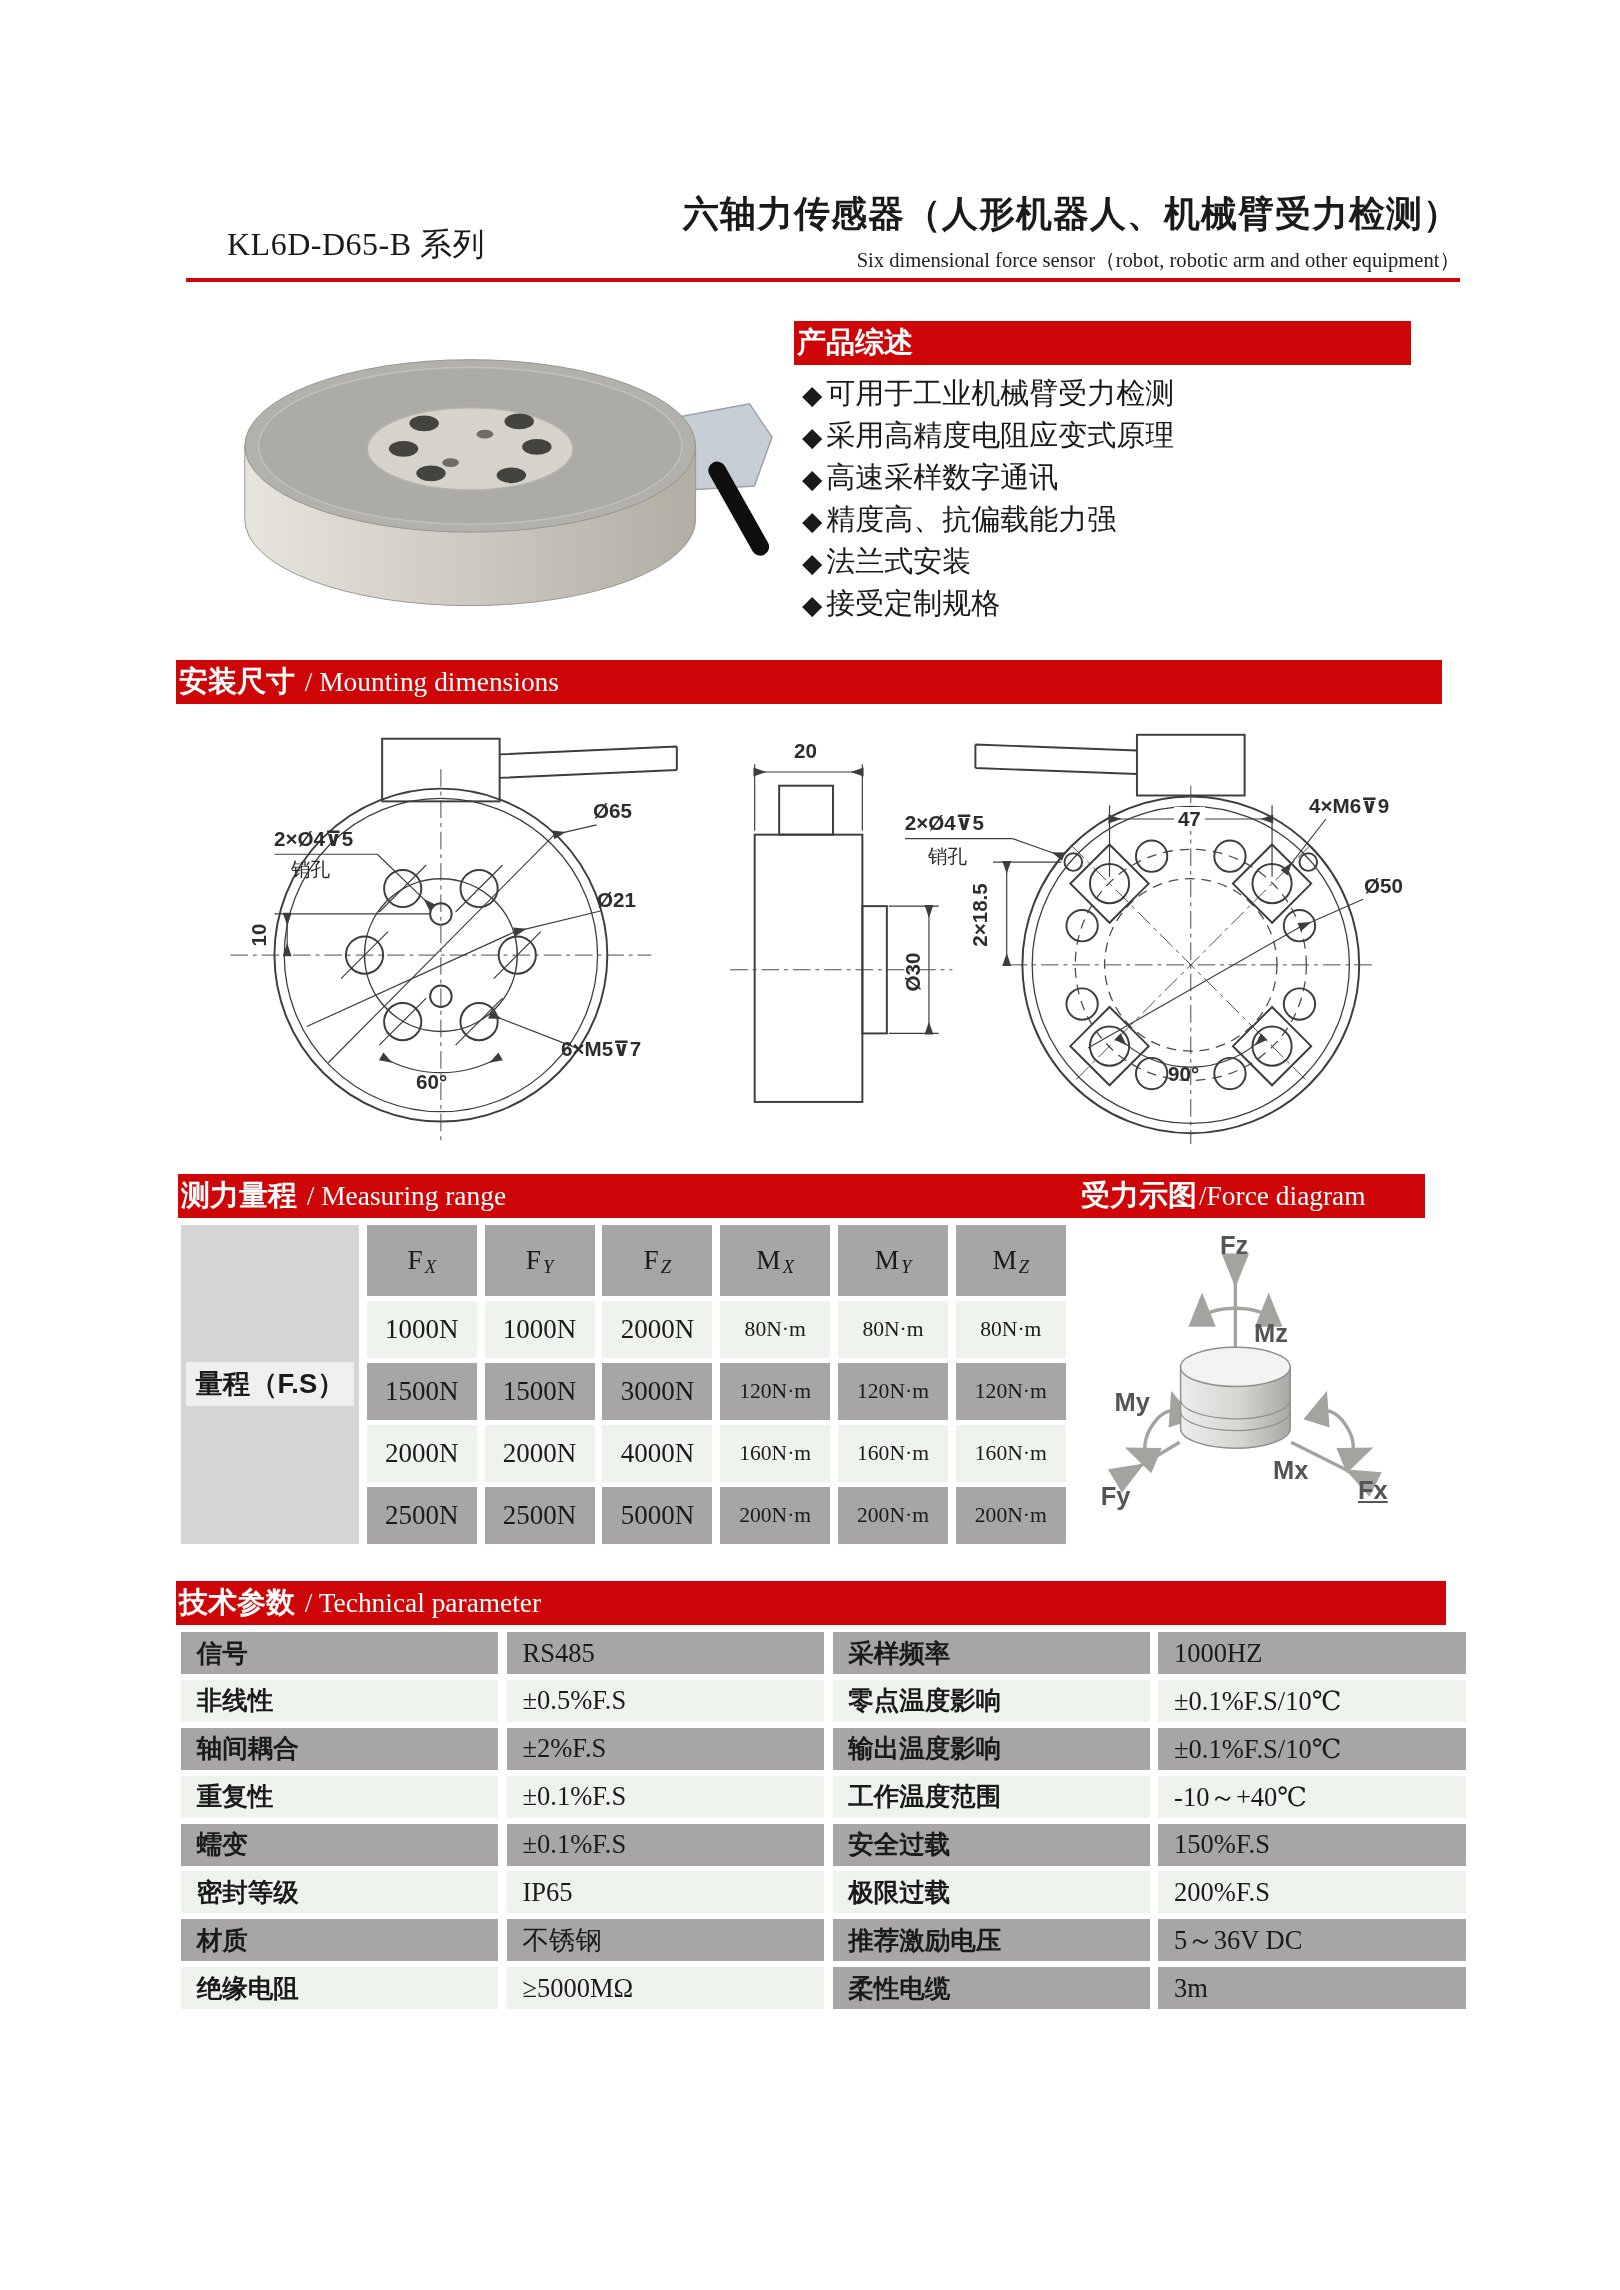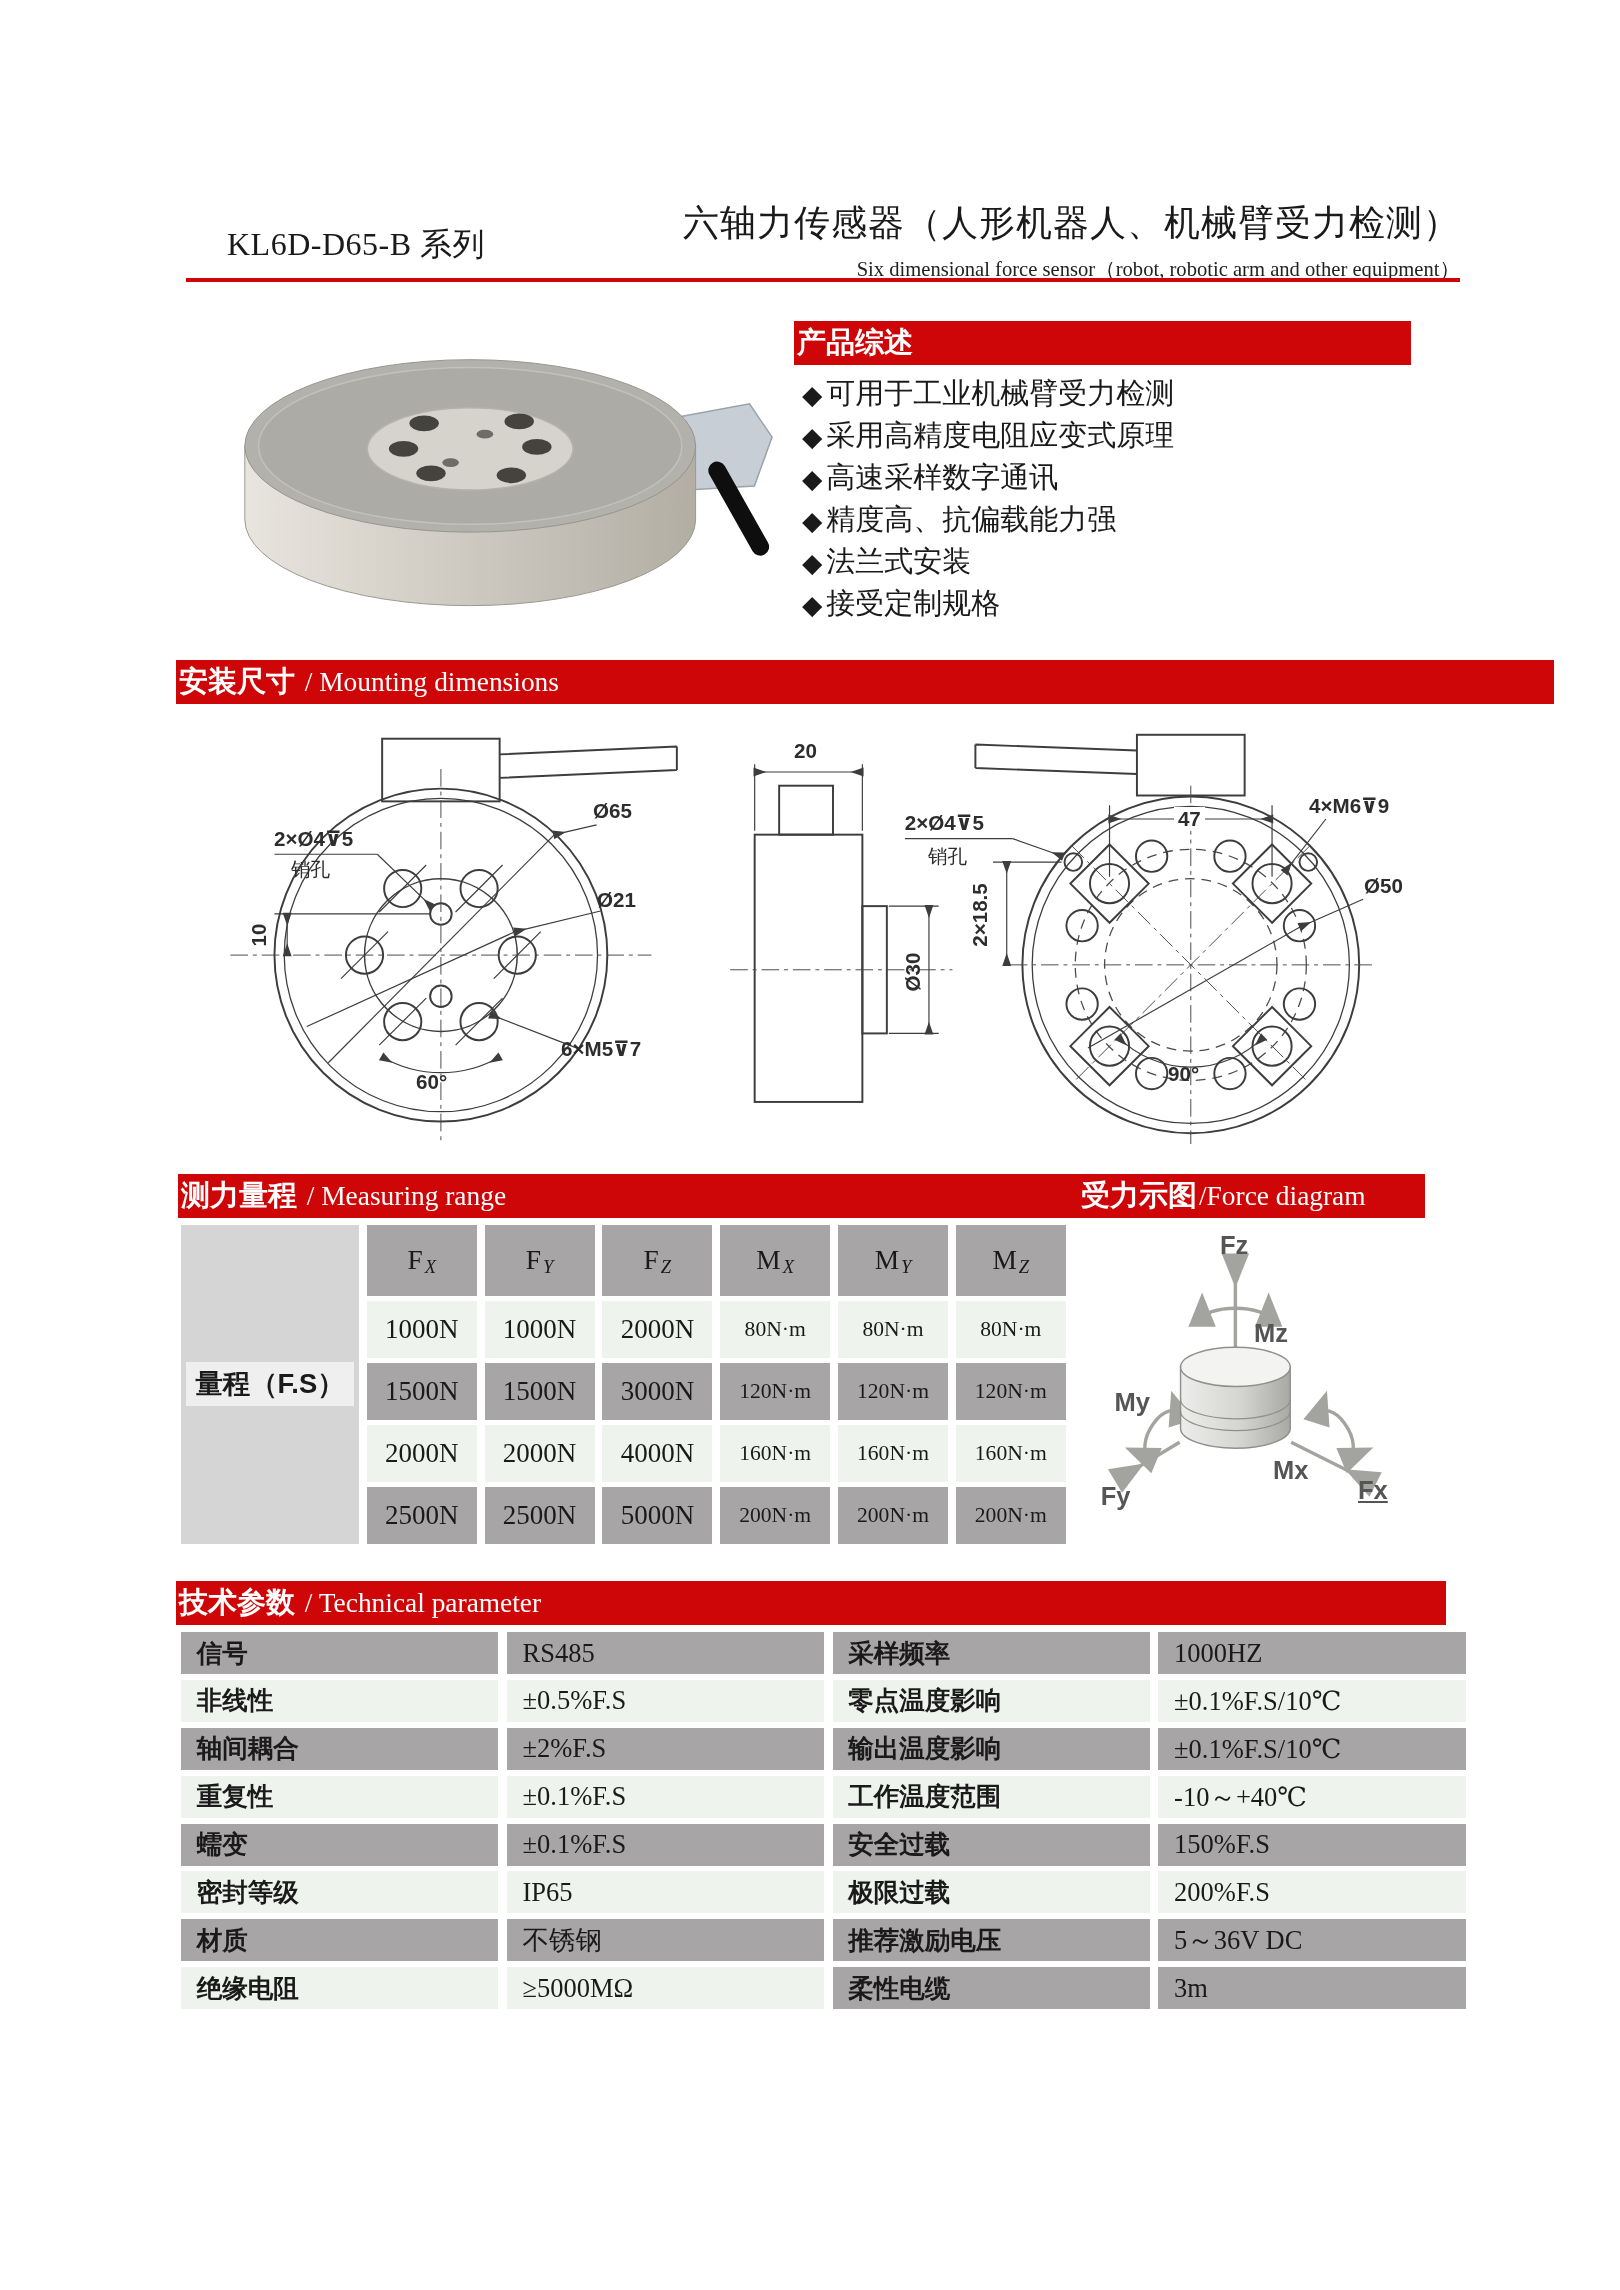--- a/index.html
+++ b/index.html
@@ -5,21 +5,21 @@
   :root{ --red:#ce0607; --gray:#a8a5a6; --light:#eff3ee; --lab:#d6d5d5; --ink:#1a1a1a; --line:#3d3d3d; }
   *{margin:0;padding:0;box-sizing:border-box;}
   body{background:#888;}
   .page{position:relative;width:1620px;height:2291px;background:#fff;margin:0 auto;overflow:hidden;
         font-family:"Liberation Serif","DejaVu Serif",serif;color:var(--ink);}
   .abs{position:absolute;}
 
   
   .series{position:absolute;left:186px;top:223px;font-size:32px;letter-spacing:0.5px;margin-left:41px;}
   .hdr-right{position:absolute;right:160px;top:190px;text-align:right;}
-  .hdr-title{font-size:36px;font-weight:normal;letter-spacing:1px;margin-top:9px;}
+  .hdr-title{font-size:36px;font-weight:bold;letter-spacing:1px;}
   .hdr-sub{font-size:20.6px;margin-top:6.9px;color:#222;}
   .hdr-rule{position:absolute;left:186px;top:278px;width:1274px;height:3.9px;background:var(--red);}
 
   
   .banner{position:absolute;height:44px;background:var(--red);color:#fff;display:flex;align-items:center;padding-left:3px;}
   .banner .cn{font-family:"Liberation Sans","DejaVu Sans",sans-serif;font-weight:bold;font-size:29px;}
   .banner .en{font-size:27.4px;margin-left:9.8px;font-family:"Liberation Serif","DejaVu Serif",serif;}
 
   
   .bullets{position:absolute;left:802px;top:373px;width:647px;list-style:none;}
@@ -127,21 +127,21 @@
     <li>
         <span class="dia">◆</span>
         <span>法兰式安装</span>
       </li>
     <li>
         <span class="dia">◆</span>
         <span>接受定制规格</span>
       </li>
   </ul>
 
-  <div class="banner" style="left:176px;top:660px;width:1378px;">
+  <div class="banner" style="left:176px;top:660px;width:1266px;">
     <span class="cn">安装尺寸</span>
     <span class="en">/ Mounting dimensions</span>
   </div>
 
   <div class="draw-wrap" style="left:181px;top:725px;width:510px;height:421px;">
     <svg width="510" height="421" viewBox="0 0 520 430">
       <defs>
         <marker id="arL" markerWidth="13" markerHeight="10" refX="11" refY="5" orient="auto-start-reverse">
           <path d="M1,5 L12,1.2 L12,8.8 Z" fill="#3d3d3d"></path>
         </marker>

